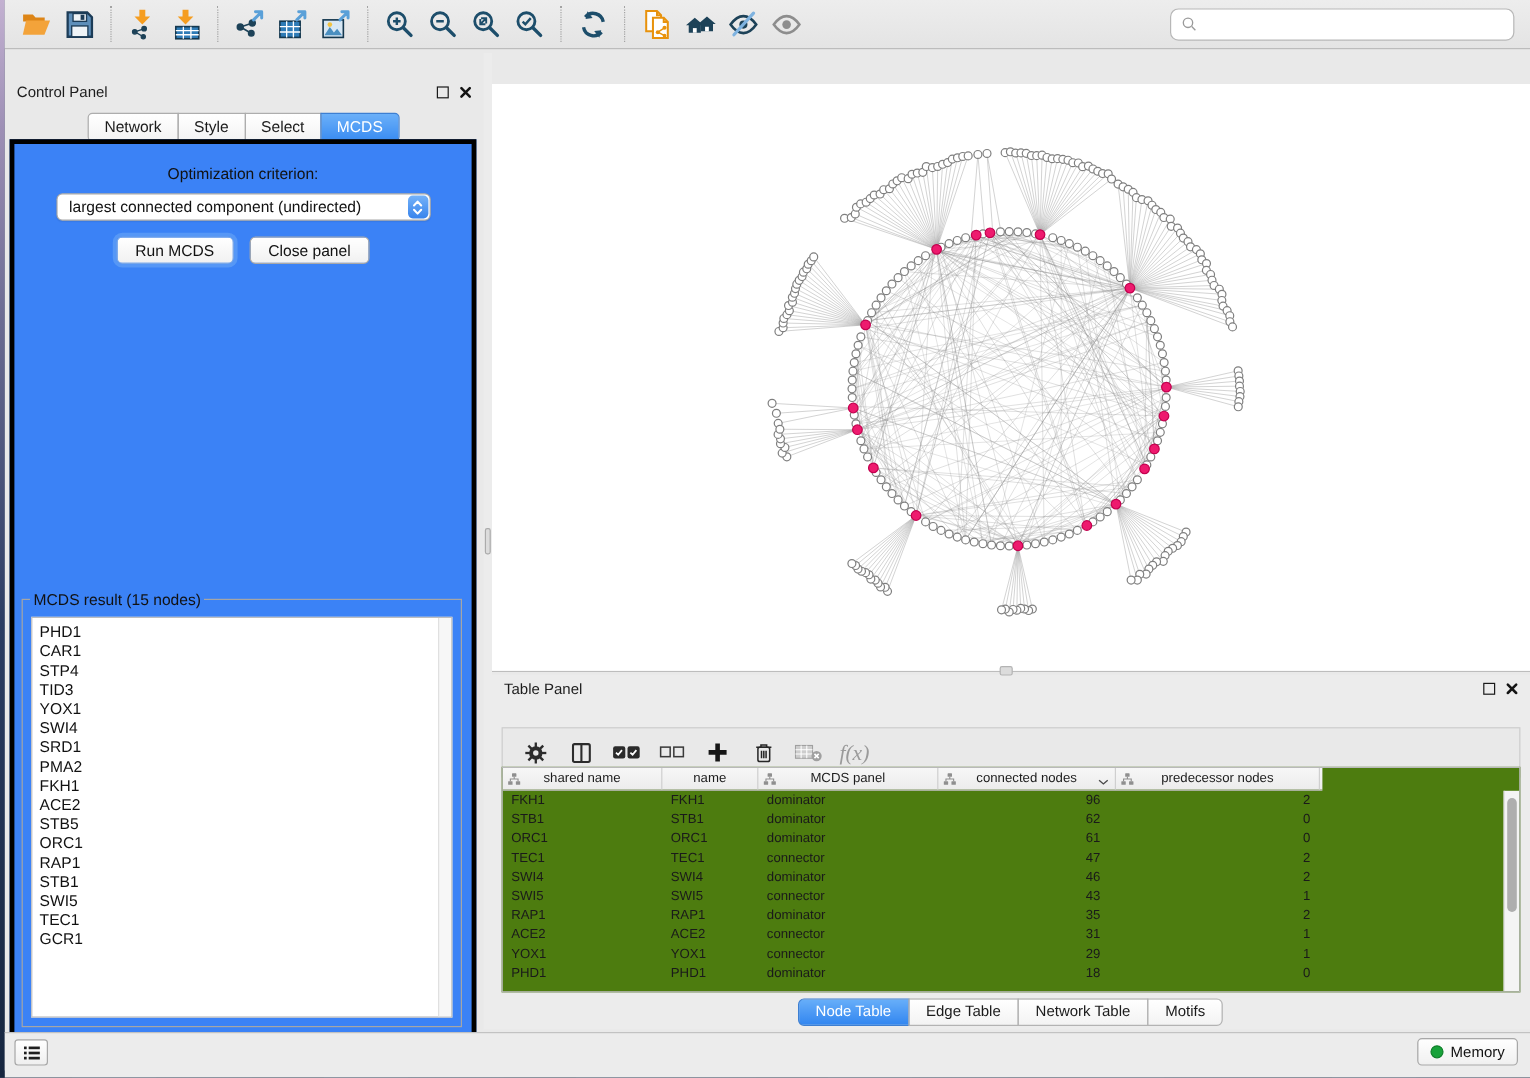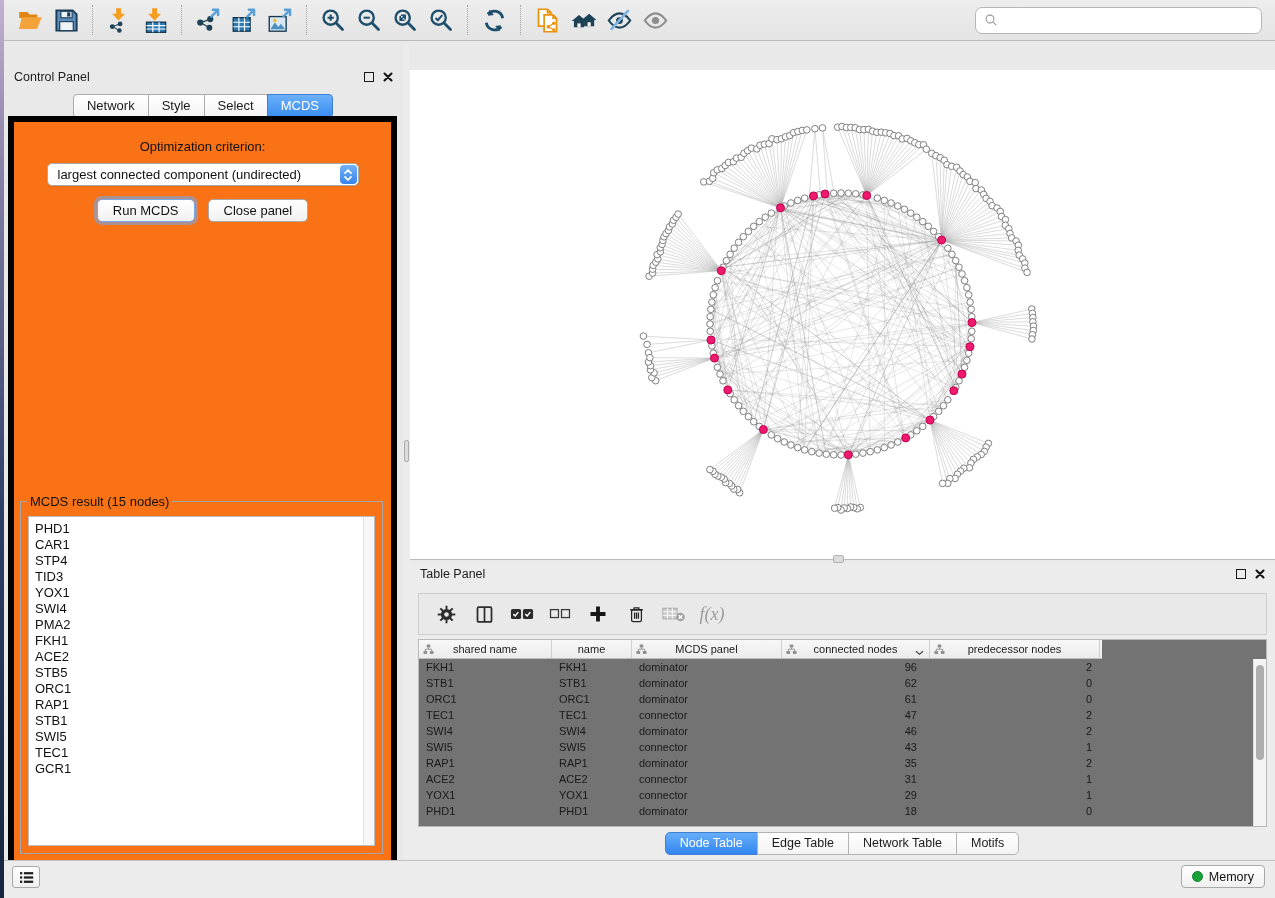--- a/index.html
+++ b/index.html
@@ -40,21 +40,21 @@
 
   
   .control-panel { position:absolute; left:0; top:44px; width:399px; height:814px;margin-top:21px; }
   .cp-tabs { position:absolute; left:0; right:0; top:29px; display:flex; justify-content:center; }
   .cp-tab { font-size:13px; padding:3px 13px 4px; background:linear-gradient(#ffffff,#f3f3f3);
     border:1px solid #adadad; margin-left:-1px; color:#1b1b1b; }
   .cp-tab:first-child { border-radius:4px 0 0 4px; }
   .cp-tab:last-child { border-radius:0 4px 4px 0; }
   .cp-tab.active { background:linear-gradient(#6bb0f9,#3a8cf2); color:#fff; border-color:#3d7fd2; }
   .cp-inner { position:absolute; left:4px; right:6px; top:51px; bottom:11px;
-    border:6px solid #000000; background:#f97316; }
+    border:4px solid #000000; background:#3b82f6; }
   .opt-label { text-align:center; margin-top:17px; font-size:13px; color:#111; }
   .mac-select { position:relative; margin:9px auto 0; width:312px; height:23px; background:#fff;
     border:1px solid #a8a8a8; border-radius:5px; font-size:13px; color:#111;
     display:flex; align-items:center; padding-left:10px; box-shadow:0 1px 1px rgba(0,0,0,.07); }
   .stepper { position:absolute; right:1px; top:1px; bottom:1px; width:17px; border-radius:4px;
     background:linear-gradient(#74b2f9,#3884ec); display:flex; align-items:center; justify-content:center; }
   .stepper svg { width:10px; height:14px; }
   .btn-row { margin-top:13px; display:flex; justify-content:center; gap:13px; }
   .mac-btn { height:23px; padding:0 15px; font-size:13px; color:#111;
     background:linear-gradient(#ffffff,#f1f1f1); border:1px solid #a9a9a9; border-radius:5px; }
@@ -84,28 +84,28 @@
   .tl.red { left:9px; background:#fc4f4a; border:1px solid #e03b37; }
   .tl.yellow { left:29px; background:#febc40; border:1px solid #e0a32f; }
   .tl.green { left:49px; background:#35c649; border:1px solid #2aa93c; }
   .net-title { position:absolute; left:526px; top:5px; transform:translateX(-50%);
     font-size:12.5px; color:#2e2e2e; white-space:nowrap; }
   .net-canvas { position:absolute; left:0; top:26px; right:0; bottom:0; background:#fff; }
   .net-canvas svg { display:block; width:865px; height:490px; }
 
   
   .table-panel { position:absolute; left:406px; top:562px; width:865px; height:296px; background:#ececec; }
-  .tp-toolbar { position:absolute; left:8px; right:8px; top:31px; height:42px; background:#e9e9e9;
+  .tp-toolbar { position:absolute; left:8px; right:8px; top:44px; height:42px; background:#e9e9e9;
     border:1px solid #cdcdcd; display:flex; align-items:center; padding-left:8px; }
   .tp-btn { width:38px; height:36px; border:none; background:transparent; display:flex;
     align-items:center; justify-content:center; }
   .tp-btn .ic { display:block; }
   .tp-btn svg { display:block; }
   .fx { font-family:"Liberation Serif",serif; font-style:italic; font-size:18px; color:#9a9a9a; }
-  .tp-table { position:absolute; left:8px; right:8px; top:77px; height:188px; background:#737373;
+  .tp-table { position:absolute; left:8px; right:8px; top:77px; height:188px; background:#4d7c0f;
     border:1px solid #b9b9b9; overflow:hidden; }
   .thead, .trow { display:grid; grid-template-columns:133px 80px 150px 148px 170px 1fr; }
   .thead { height:19px; background:linear-gradient(#f7f7f7,#ececec); border-bottom:1px solid #bdbdbd;
     width:683px; }
   .th { position:relative; display:flex; align-items:center; justify-content:center;
     font-size:11px; color:#1c1c1c; border-right:1px solid #cfcfcf; }
   .th .tree { position:absolute; left:4px; top:3.5px; }
   .th .chev { position:absolute; right:5px; top:6px; }
   .trow { height:16px; }
   .td { font-size:11px; color:#1a1a1a; line-height:16px; white-space:nowrap; overflow:hidden; }
@@ -363,20 +363,21 @@
         <fieldset class="result-box">
           <legend>MCDS result (15 nodes)</legend>
           <div class="result-list" id="resultList">
             <div class="result-track"></div>
           <div class="result-item">PHD1</div>
               <div class="result-item">CAR1</div>
               <div class="result-item">STP4</div>
               <div class="result-item">TID3</div>
               <div class="result-item">YOX1</div>
               <div class="result-item">SWI4</div>
+              <div class="result-item">SRD1</div>
               <div class="result-item">PMA2</div>
               <div class="result-item">FKH1</div>
               <div class="result-item">ACE2</div>
               <div class="result-item">STB5</div>
               <div class="result-item">ORC1</div>
               <div class="result-item">RAP1</div>
               <div class="result-item">STB1</div>
               <div class="result-item">SWI5</div>
               <div class="result-item">TEC1</div>
               <div class="result-item">GCR1</div>

